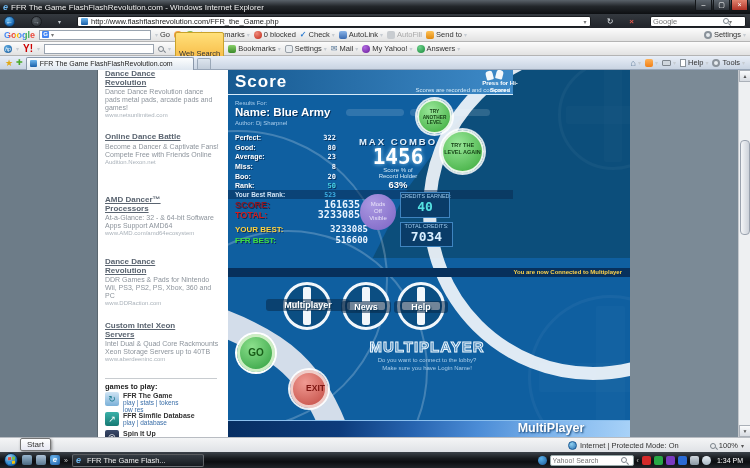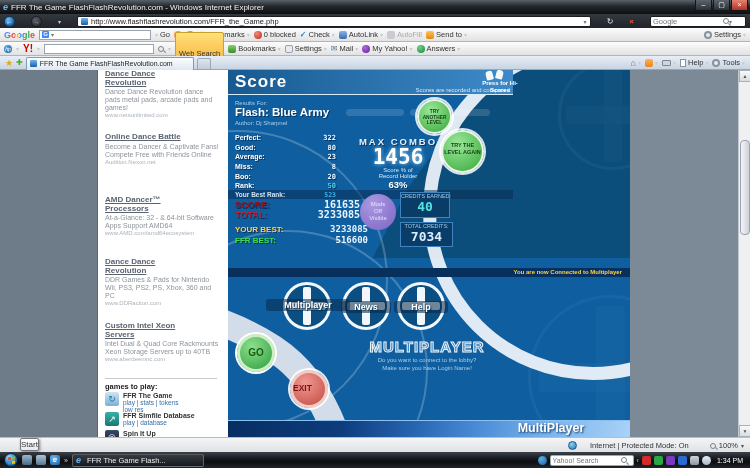--- a/index.html
+++ b/index.html
@@ -81,33 +81,33 @@
 .trybtn{position:absolute;border-radius:50%;border:2px solid #eaf6ea;box-shadow:0 0 0 2px rgba(255,255,255,.85);background:radial-gradient(circle at 38% 30%,#9ae89a,#38a838);text-align:center;font-weight:bold;color:#143f14}
 .songbar{left:0;top:188px;width:402px;height:10px;background:linear-gradient(#2a82c6,#1668a8);border-top:1px solid #7cc0ea;text-align:center;font-size:7.5px;line-height:10px;font-weight:bold;color:#fff}
 .connbar{left:0;top:198px;width:402px;height:9px;background:#07305c;text-align:right;padding-right:8px;font-size:6px;line-height:9px;font-weight:bold;color:#ffd24a}
 .ringbtn{position:absolute;border-radius:50%;border:3px solid #f2f7fb;background:#0b4e82}
 .ringbtn .vb{position:absolute;left:50%;top:5%;width:18%;height:90%;margin-left:-9%;background:#f2f7fb;border-radius:2px}
 .ringbtn .hb{position:absolute;top:50%;left:5%;height:18%;width:90%;margin-top:-9%;background:#f2f7fb;border-radius:2px}
 .ringlabel{position:absolute;text-align:center;font-size:9px;font-weight:bold;color:#fff;text-shadow:1px 1px 1px #06304f;background:rgba(8,40,72,.55);border-radius:3px;padding:1px 0}
 .wm{opacity:.55}
 .wm .vb,.wm .hb{opacity:.5}
 .gobtn{left:9px;top:264px;width:38px;height:38px;border-radius:50%;border:3px solid #cdeec4;box-shadow:0 0 0 2px #fff;background:radial-gradient(circle at 38% 30%,#8ce08c,#2f9e3f);text-align:center;font-size:10px;line-height:31px;font-weight:bold;color:#185c18}
-.exitbtn{left:62px;top:300px;width:38px;height:38px;border-radius:50%;border:3px solid #f0ccc8;box-shadow:0 0 0 2px rgba(255,255,255,.9);background:radial-gradient(circle at 38% 30%,#f09a92,#c24a42);text-align:left;font-size:8.5px;line-height:31px;font-weight:bold;color:#7c1410}
+.exitbtn{left:62px;top:300px;width:38px;height:38px;border-radius:50%;border:3px solid #f0ccc8;box-shadow:0 0 0 2px rgba(255,255,255,.9);background:radial-gradient(circle at 38% 30%,#f09a92,#c24a42);text-align:right;font-size:8.5px;line-height:31px;font-weight:bold;color:#7c1410}
 .mptitle{left:125px;top:268px;width:148px;text-align:center;font-size:15px;font-weight:bold;letter-spacing:1px;color:rgba(223,240,252,.18);-webkit-text-stroke:1px #e8f4fc}
 .mpline{left:121px;width:156px;text-align:center;font-size:6px;color:#a8cce8}
 .fbottom{left:0;top:350px;width:402px;height:17px;background:linear-gradient(100deg,#072e62 0%,#0d3c7c 28%,#2764b0 46%,#4b8cd6 62%,#7db4ec 80%,#a8d2f8 100%);border-top:1px solid #8cc0ee}
 .fbtext{left:268px;top:351px;width:110px;text-align:center;font-size:12.5px;font-weight:bold;color:#fff;text-shadow:1px 1px 2px #0a3a6a}
 
 .vscroll{left:738px;top:70px;width:12px;height:367px;background:#eef0f2;border-left:1px solid #c4c8cd}
 .sbtn{position:absolute;left:0;width:12px;height:12px;background:linear-gradient(#fafbfc,#d8dce2);border:1px solid #aab0b8;text-align:center;font-size:5px;line-height:11px;color:#555}
 .sthumb{position:absolute;left:1px;top:70px;width:10px;height:95px;background:linear-gradient(90deg,#f4f5f7,#cdd2da);border:1px solid #9aa2ae;border-radius:4px}
 
 .statusbar{left:0;top:437px;width:750px;height:15px;background:linear-gradient(#f4f5f6,#dfe2e6);border-top:1px solid #b8bcc2;font-size:7.5px;color:#333}
 .globe{width:9px;height:9px;border-radius:50%;background:radial-gradient(circle at 35% 30%,#8fd0f0,#2a72b4);border:1px solid #1a5a94}
-.tooltip{left:20px;top:438px;background:linear-gradient(#ffffff,#e6e7f2);border:1px solid #767676;border-radius:2px;padding:1px 0;font-size:8px;color:#333;box-shadow:1px 1px 3px rgba(0,0,0,.45);z-index:60}
+.tooltip{left:20px;top:438px;background:linear-gradient(#ffffff,#e6e7f2);border:1px solid #767676;border-radius:2px;padding:1px 6px;font-size:8px;color:#333;box-shadow:1px 1px 3px rgba(0,0,0,.45);z-index:60}
 
 .taskbar{left:0;top:452px;width:750px;height:16px;background:linear-gradient(#3c434a,#171a1e 40%,#0c0e11 62%,#21252a);display:flex;align-items:center;gap:4px;padding:0 4px;z-index:50}
 .orb{width:14px;height:14px;border-radius:50%;background:radial-gradient(circle at 35% 28%,#a5dcf6,#2a7ac0 55%,#0a3f7e);border:1px solid #06233f;display:flex;align-items:center;justify-content:center}
 .flag{display:grid;grid-template-columns:3px 3px;grid-template-rows:3px 3px;gap:.5px;transform:skewY(-6deg)}
 .flag i{display:block}
 .qlicon{width:10px;height:10px;border-radius:2px}
 .taskbtn{width:132px;height:13px;background:linear-gradient(#31383f,#1b2averaging 60%,#14181c);background:linear-gradient(#343b42,#171b20);border:1px solid rgba(255,255,255,.28);border-radius:2px;display:flex;align-items:center;gap:3px;padding:0 3px;color:#eee;font-size:7.5px;overflow:hidden}
 .tray{margin-left:auto;display:flex;align-items:center;gap:3px}
 .traysearch{width:84px;height:11px;background:#fff;border:1px solid #9aa;border-radius:2px;display:flex;align-items:center;gap:2px;padding:0 2px}
 .traysearch input{border:none;outline:none;width:66px;font-size:7px;color:#666;background:transparent;font-family:"Liberation Sans",sans-serif}
@@ -334,21 +334,21 @@
     </div>
 
     <div class="ab fheader"></div>
     <div class="ab ftitle">Score</div>
     <div class="ab fnote">Scores are recorded and compared</div>
     <span class="hand" style="left:258px;top:1px"></span>
     <span class="hand" style="left:268px;top:0;transform:rotate(14deg)"></span>
     <div class="ab hiscores">Press for Hi-Scores</div>
 
     <div class="ab fsm" style="left:7px;top:30px">Results For:</div>
-    <div class="ab fshadow" style="left:7px;top:36px;font-size:11.5px;font-weight:bold;color:#fff">Flash: Blue Army</div>
+    <div class="ab fshadow" style="left:7px;top:36px;font-size:11.5px;font-weight:bold;color:#fff">Name: Blue Army</div>
     <div class="ab fsm" style="left:7px;top:50px">Author: Dj Sharpnel</div>
     <div class="pill" style="left:118px;top:39px;width:58px;height:7px"></div>
     <div class="pill" style="left:182px;top:39px;width:34px;height:7px"></div>
     <div class="pill" style="left:222px;top:39px;width:40px;height:7px"></div>
 
     <div class="srow fshadow" style="top:64px">
         <span>Perfect:</span>
         <span class="v">322</span>
       </div>
     <div class="srow fshadow" style="top:74px">
@@ -441,21 +441,21 @@
     <div class="ab fbtext">MultiPlayer</div>
   </div>
 
   <div class="ab vscroll">
     <div class="sbtn" style="top:0">▲</div>
     <div class="sthumb"></div>
     <div class="sbtn" style="top:355px">▼</div>
   </div>
 
   <div class="ab statusbar">
-    <span class="ab" style="left:568px;top:3px;display:flex;align-items:center;gap:13px">
+    <span class="ab" style="left:568px;top:3px;display:flex;align-items:center;gap:3px">
       <span class="globe"></span>
       <span>Internet | Protected Mode: On</span>
     </span>
     <span class="ab" style="right:6px;top:3px;display:flex;align-items:center;gap:3px">
       <span class="mag"></span>
       <span>100%</span>
       <span class="ddtiny" style="color:#555">▾</span>
     </span>
   </div>
   <div class="ab tooltip">Start</div>

